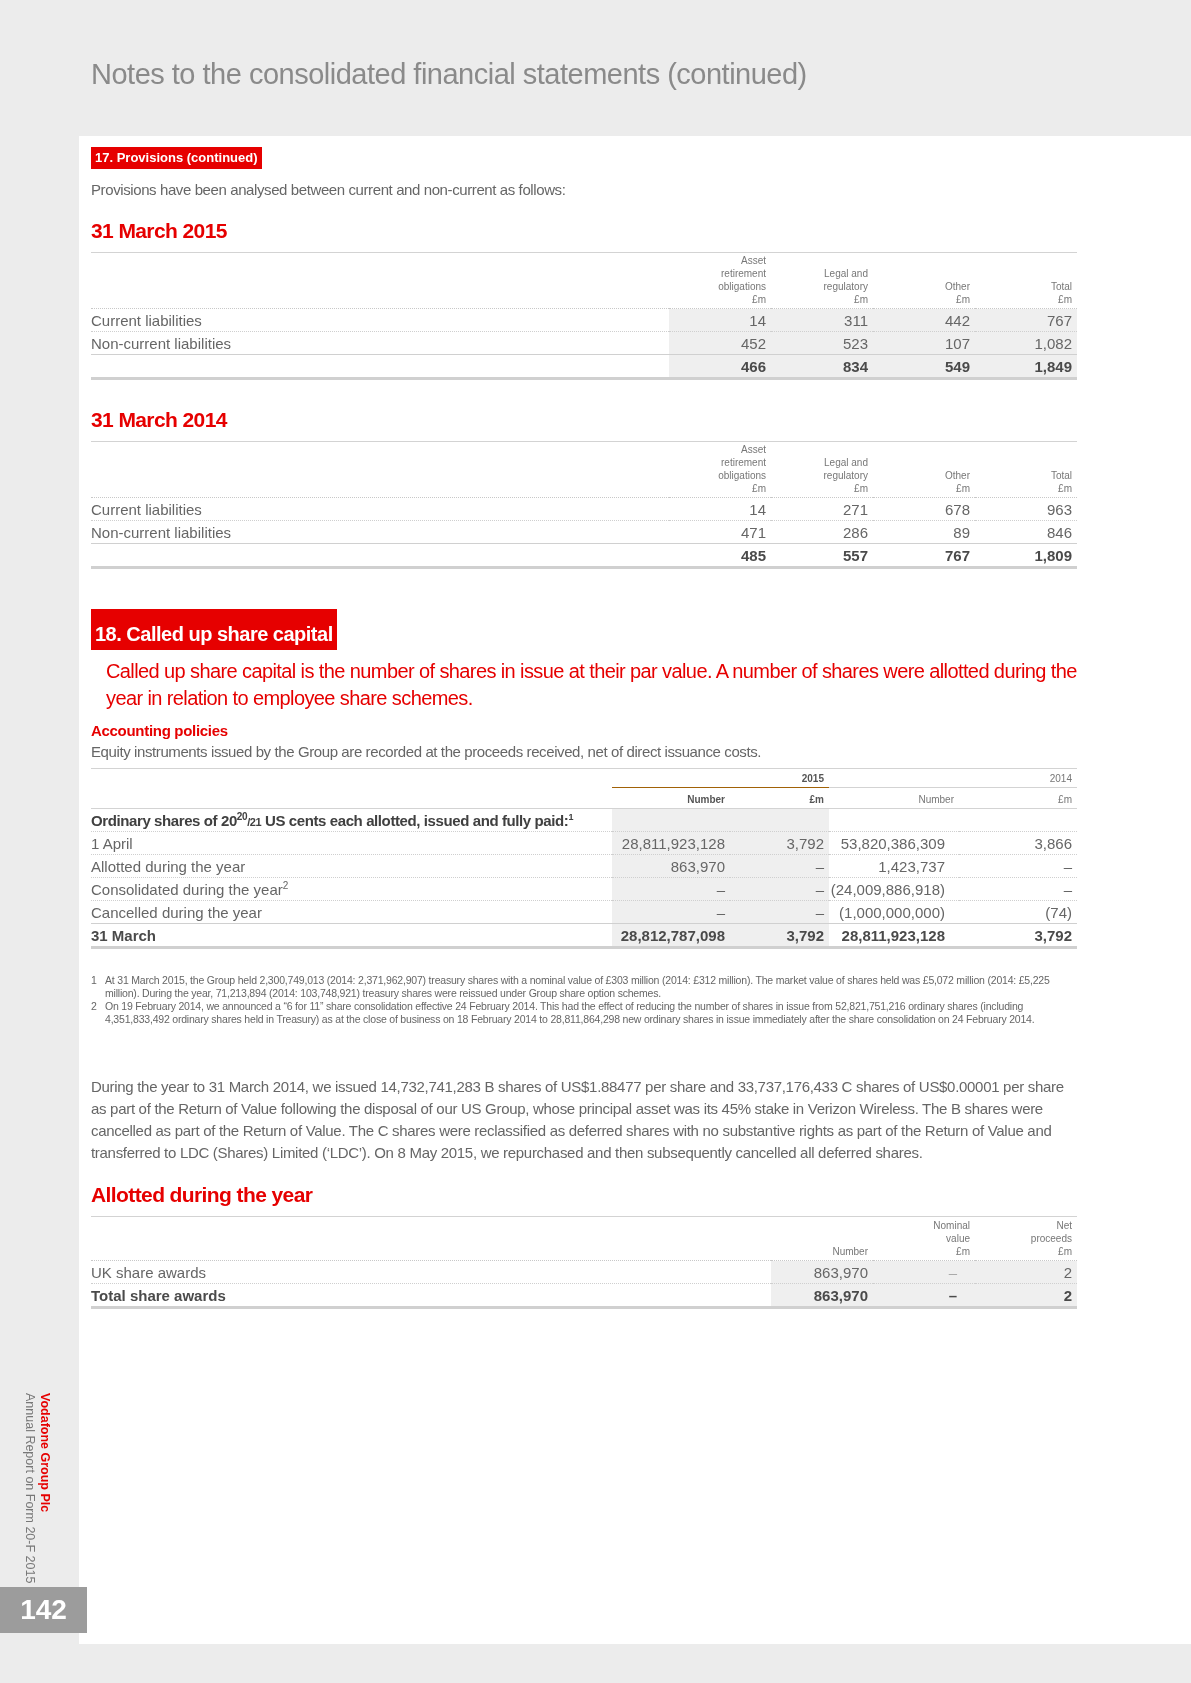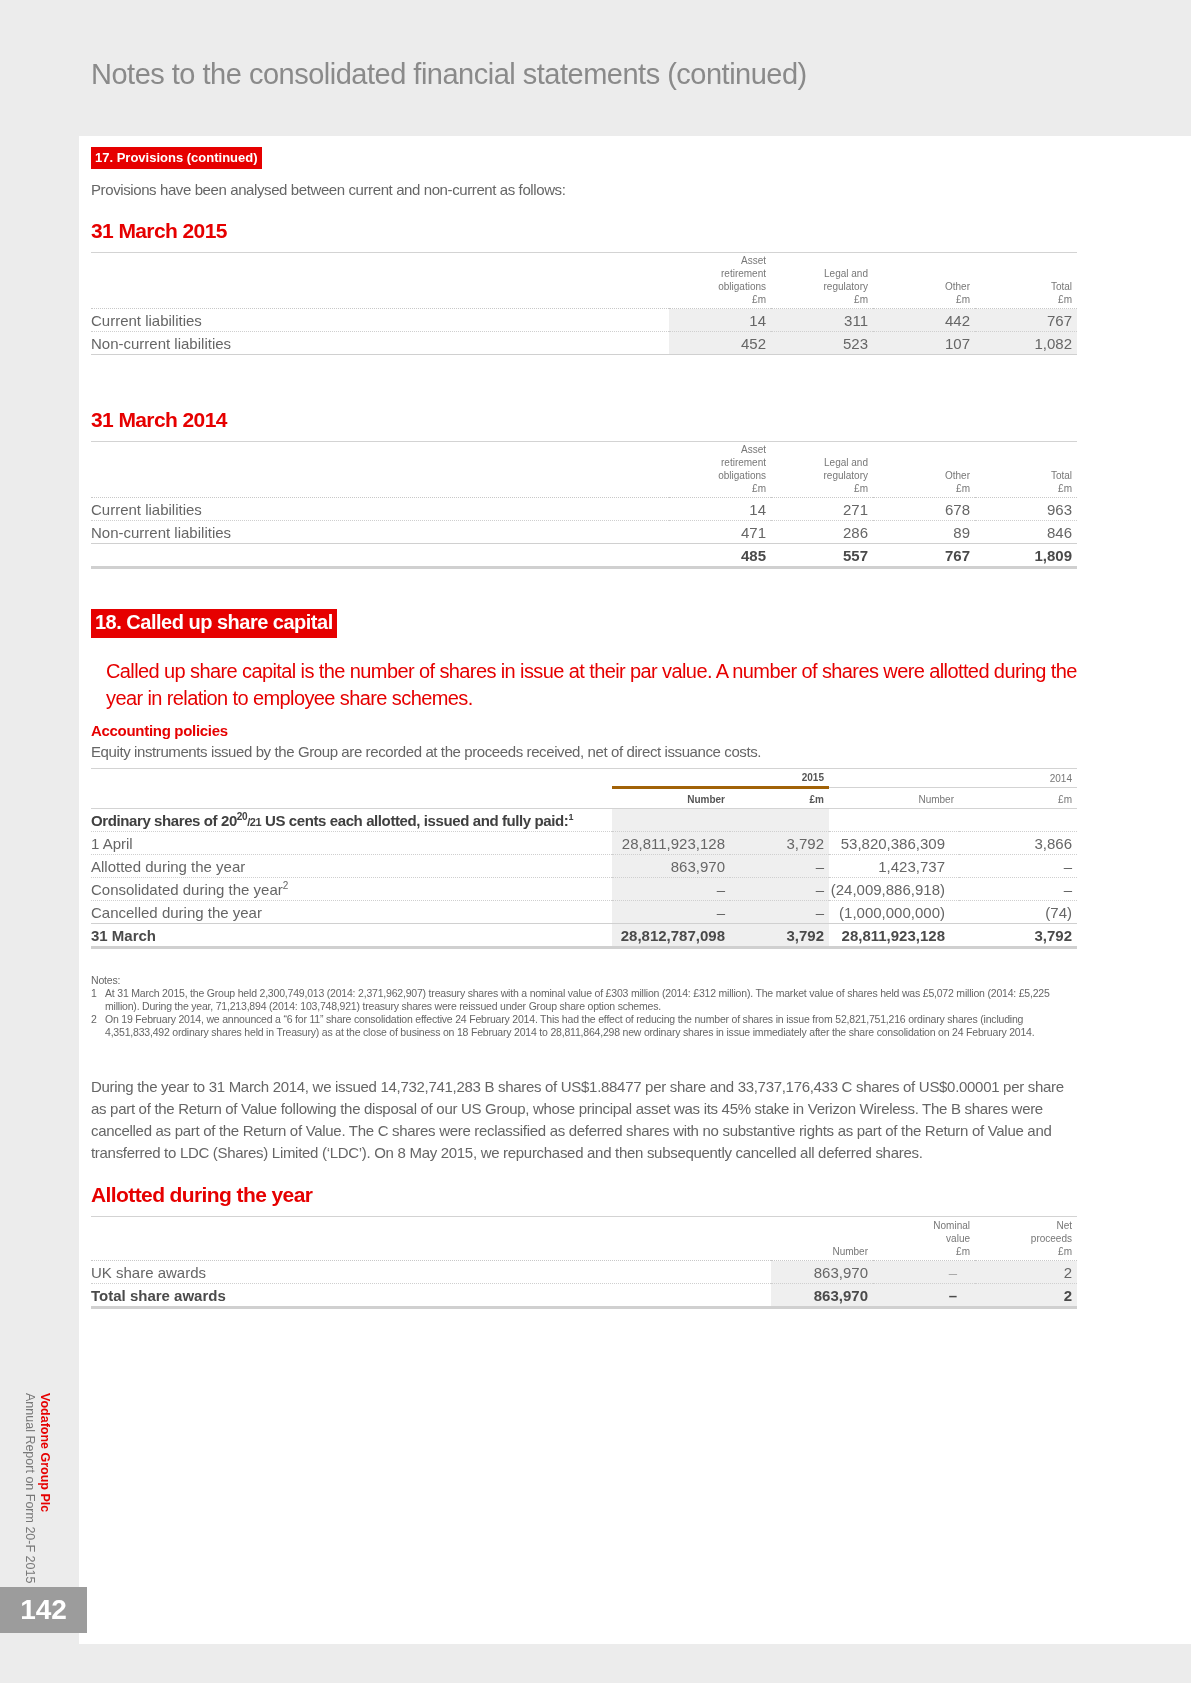--- a/index.html
+++ b/index.html
@@ -90,20 +90,27 @@
     <td class="num shade">442</td>
     <td class="num shade">767</td>
   </tr>
   <tr class="row" style="border-bottom:1px solid #d0d0d0;">
     <td class="lbl">Non-current liabilities</td>
     <td class="num shade">452</td>
     <td class="num shade">523</td>
     <td class="num shade">107</td>
     <td class="num shade">1,082</td>
   </tr>
+  <tr class="total">
+    <td class="lbl"></td>
+    <td class="num shade">466</td>
+    <td class="num shade">834</td>
+    <td class="num shade">549</td>
+    <td class="num shade">1,849</td>
+  </tr>
 </tbody>
   </table>
 
 <div class="abs h-red" style="left:91px;top:408px;font-size:21px;">31 March 2014</div>
 <table class="tbl" style="top:441px;">
   <colgroup>
       <col style="width:578px">
       <col style="width:102px">
       <col style="width:102px">
       <col style="width:102px">
@@ -134,37 +141,37 @@
   <tr class="total">
     <td class="lbl"></td>
     <td class="num">485</td>
     <td class="num">557</td>
     <td class="num">767</td>
     <td class="num">1,809</td>
   </tr>
 </tbody>
   </table>
 
-<div class="abs label-red" style="left:91px;top:609px;font-size:20px;padding:2px 4px 4px 4px;letter-spacing:-0.5px;">18. Called up share capital</div>
+<div class="abs label-red" style="left:91px;top:609px;font-size:20px;padding:14px 4px 4px 4px;letter-spacing:-0.5px;">18. Called up share capital</div>
 <div class="abs" style="left:91px;top:658px;width:990px;font-size:20px;line-height:27px;color:#e60000;letter-spacing:-0.6px;margin-left:15px;">Called up share capital is the number of shares in issue at their par value. A number of shares were allotted during the year in relation to employee share schemes.</div>
 <div class="abs" style="left:91px;top:722px;font-size:15px;font-weight:bold;color:#e60000;letter-spacing:-0.3px;">Accounting policies</div>
 <div class="abs" style="left:91px;top:743px;font-size:15px;color:#666;letter-spacing:-0.4px;">Equity instruments issued by the Group are recorded at the proceeds received, net of direct issuance costs.</div>
 
 <table class="tbl" style="top:768px;">
   <colgroup>
       <col style="width:521px">
       <col style="width:118px">
       <col style="width:99px">
       <col style="width:130px">
       <col style="width:118px">
     </colgroup>
   <tbody>
       <tr style="height:19px;border-top:1px solid #d3d3d3;">
     <th></th>
-    <th colspan="2" style="font-weight:bold;color:#555;border-bottom:3px solid #a16207;margin-top:12px;">2015</th>
+    <th colspan="2" style="font-weight:bold;color:#555;border-bottom:1px solid #a16207;margin-top:12px;">2015</th>
     <th colspan="2" style="border-bottom:1px solid #d3d3d3;">2014</th>
   </tr>
   <tr style="height:21px;border-bottom:1px solid #d3d3d3;">
     <th></th>
     <th style="font-weight:bold;color:#555;">Number</th>
     <th style="font-weight:bold;color:#555;">£m</th>
     <th>Number</th>
     <th>£m</th>
   </tr>
   <tr class="row" style="font-weight:bold;color:#404040;">
@@ -206,21 +213,20 @@
     <td class="lbl">31 March</td>
     <td class="num shade">28,812,787,098</td>
     <td class="num shade">3,792</td>
     <td class="num" style="padding-right:14px;">28,811,923,128</td>
     <td class="num">3,792</td>
   </tr>
 </tbody>
   </table>
 
 <div class="abs notes">
-  <div>Notes:</div>
   <div class="n-row">
     <span class="n-num">1</span>
     <span>At 31 March 2015, the Group held 2,300,749,013 (2014: 2,371,962,907) treasury shares with a nominal value of £303 million (2014: £312 million). The market value of shares held was £5,072 million (2014: £5,225 million). During the year, 71,213,894 (2014: 103,748,921) treasury shares were reissued under Group share option schemes.</span>
   </div>
   <div class="n-row">
     <span class="n-num">2</span>
     <span>On 19 February 2014, we announced a “6 for 11” share consolidation effective 24 February 2014. This had the effect of reducing the number of shares in issue from 52,821,751,216 ordinary shares (including 4,351,833,492 ordinary shares held in Treasury) as at the close of business on 18 February 2014 to 28,811,864,298 new ordinary shares in issue immediately after the share consolidation on 24 February 2014.</span>
   </div>
 </div>
 

